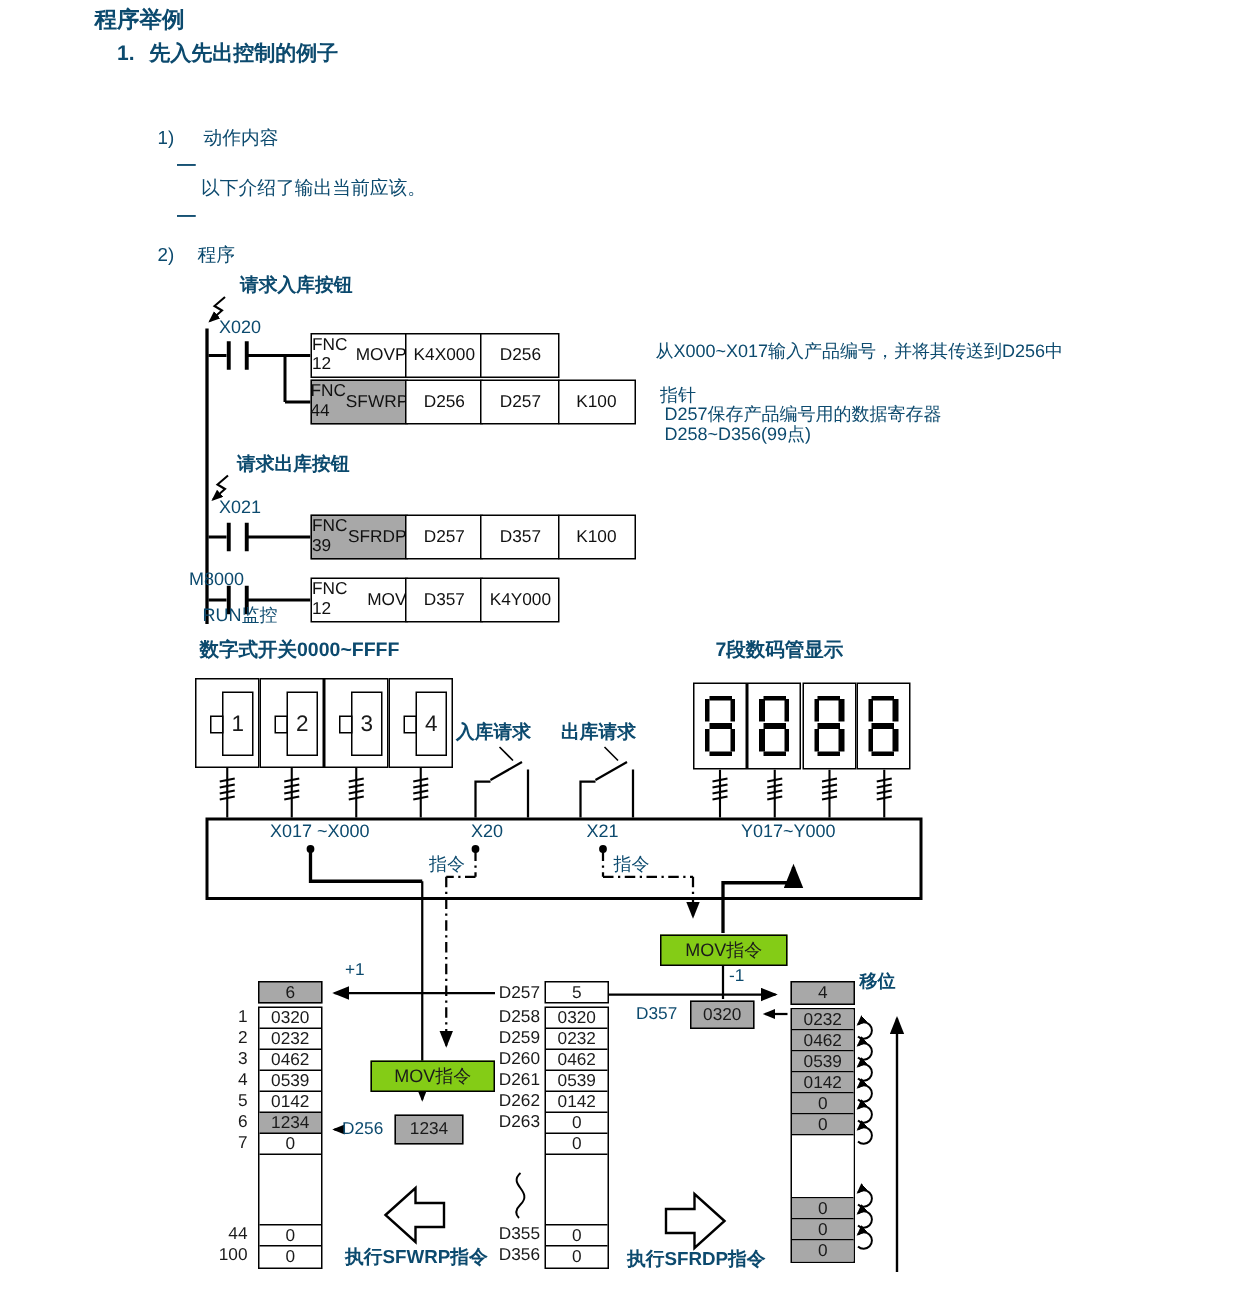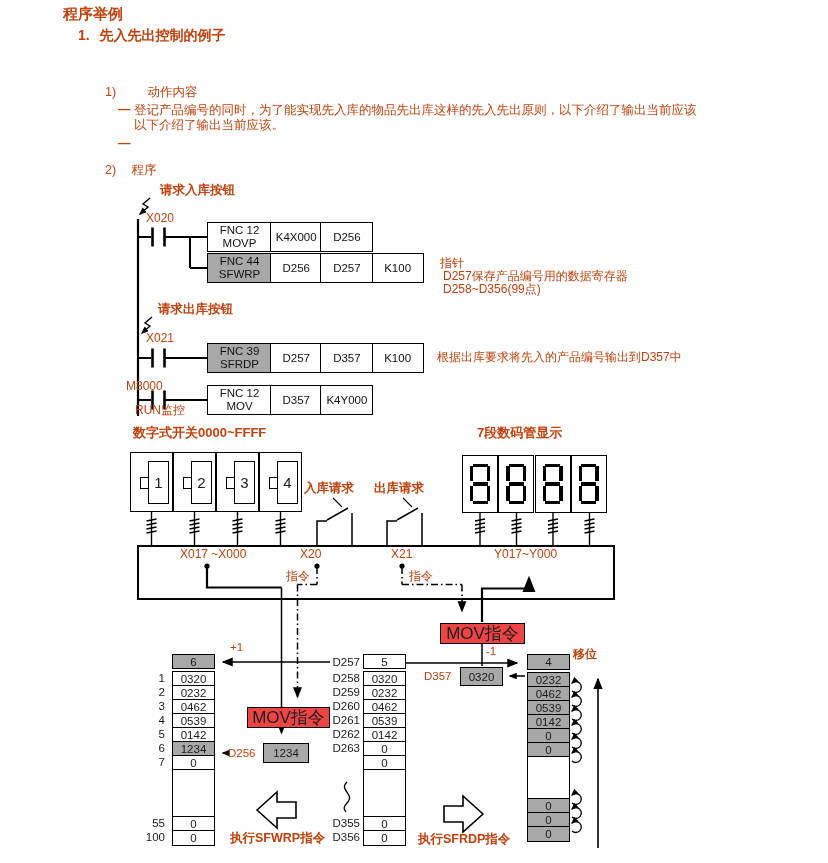--- a/index.html
+++ b/index.html
@@ -1,34 +1,34 @@
 <!DOCTYPE html>
 <html><head>
 <meta charset="utf-8">
 <style>
   html,body{margin:0;padding:0;background:#fff}
   #canvas{position:relative;width:828px;height:863px;background:#fff;overflow:hidden;
           font-family:"Liberation Sans",sans-serif;color:#1a1a1a}
-  .t{position:absolute;white-space:nowrap;color:#c2410c;font-size:12.5px;line-height:1.15}
+  .t{position:absolute;white-space:nowrap;color:#0c4a6e;font-size:12.5px;line-height:1.15}
   .b{font-weight:bold}
   .sb{font-weight:600}
   .s12{font-size:12px}.s115{font-size:11.5px}.s13{font-size:13px}.s14{font-size:14px}.s15{font-size:15px}
   svg{position:absolute;left:0;top:0}
   
   .ibox{position:absolute;display:flex;height:30px}
   .icell{box-sizing:border-box;border:1.8px solid #000;margin-left:-1.8px;display:flex;
          align-items:center;justify-content:center;font-size:11.5px;background:#fff;color:#111}
   .icell:first-child{margin-left:0}
-  .fnc{width:65px;flex-direction:column;line-height:13px}
+  .fnc{width:65px;flex-direction:row;line-height:13px}
   .w52{width:52px}.w53{width:53px}
   .grayc{background:#a8a8a8}
   
   .bus{position:absolute;left:137px;top:545px;width:478px;height:55px;border:2px solid #000;box-sizing:border-box}
-  .movbox{position:absolute;box-sizing:border-box;border:1.6px solid #000;background:#ef4444;
-          display:flex;align-items:center;justify-content:center;font-size:17px;z-index:3}
+  .movbox{position:absolute;box-sizing:border-box;border:1.6px solid #000;background:#84cc16;
+          display:flex;align-items:center;justify-content:center;font-size:12px;z-index:3}
   
   .twbox{position:absolute;top:452px;width:43px;height:60px;border:1.6px solid #000;box-sizing:border-box;background:#fff}
   .twwin{position:absolute;left:17px;top:8px;width:21px;height:43px;border:1.6px solid #000;box-sizing:border-box;
          display:flex;align-items:center;justify-content:center;font-size:15px}
   .twtab{position:absolute;left:9px;top:24px;width:9px;height:12px;border:1.6px solid #000;box-sizing:border-box}
   
   .segbox{position:absolute;top:455px;width:36px;height:58px;border:1.6px solid #000;box-sizing:border-box;background:#fff}
   .sseg{position:absolute;left:7px;top:8px;width:20px;height:40px}
   .sg{position:absolute;background:#000}
   .sgh{width:15px;height:3.4px;left:2.5px}
@@ -147,24 +147,23 @@
     </g>
   </svg>
 
   <div class="t b s15" style="left:63px;top:5px">程序举例</div>
   <div class="t b s14" style="left:78px;top:27px">
     <span>1.</span>
     <span style="margin-left:6px">先入先出控制的例子</span>
   </div>
   <div class="t" style="left:105px;top:85px">
     <span>1)</span>
-    <span style="margin-left:28px">动作内容</span>
+    <span style="margin-left:16px">动作内容</span>
   </div>
   <div class="t b" style="left:118px;top:102px">—</div>
-  <div class="t" style="left:134px;top:103px">登记产品编号的同时，为了能实现先入库的物品先出库这样的先入先出原则，以下介绍了输出当前应该</div>
   <div class="t" style="left:134px;top:118px">以下介绍了输出当前应该。</div>
   <div class="t b" style="left:118px;top:136px">—</div>
   <div class="t" style="left:105px;top:163px">
     <span>2)</span>
     <span style="margin-left:12px">程序</span>
   </div>
 
   <div class="t sb" style="left:160px;top:183px">请求入库按钮</div>
   <div class="t s12" style="left:146px;top:212px">X020</div>
   <div class="t sb" style="left:158px;top:302px">请求出库按钮</div>
@@ -200,24 +199,24 @@
   </div>
   <div class="ibox" style="left:207px;top:385px">
     <div class="icell fnc">
       <span>FNC 12</span>
       <span>MOV</span>
     </div>
     <div class="icell w52">D357</div>
     <div class="icell w53">K4Y000</div>
   </div>
 
+  <div class="t s12" style="left:437px;top:228px">从X000~X017输入产品编号，并将其传送到D256中</div>
   <div class="t s12" style="left:440px;top:257px">指针</div>
   <div class="t s12" style="left:443px;top:270px">D257保存产品编号用的数据寄存器</div>
   <div class="t s12" style="left:443px;top:283px">D258~D356(99点)</div>
-  <div class="t s12" style="left:437px;top:351px">根据出库要求将先入的产品编号输出到D357中</div>
 
   <div class="t sb s13" style="left:133px;top:426px">数字式开关0000~FFFF</div>
   <div class="t sb s13" style="left:477px;top:426px">7段数码管显示</div>
 
   <div class="twbox" style="left:130px">
     <div class="twtab"></div>
     <div class="twwin">1</div>
   </div>
   <div class="twbox" style="left:173px">
     <div class="twtab"></div>
@@ -275,21 +274,21 @@
         <div class="sg sgh" style="top:36.6px"></div>
     <div class="sg sgv" style="left:0;top:2px"></div>
         <div class="sg sgv" style="left:16.6px;top:2px"></div>
     <div class="sg sgv" style="left:0;top:22px"></div>
         <div class="sg sgv" style="left:16.6px;top:22px"></div>
   </div>
     </div>
 
   <div class="bus"></div>
   <div class="t s12" style="left:180px;top:548px">X017 ~X000</div>
-  <div class="t s12" style="left:300px;top:548px">X20</div>
+  <div class="t s12" style="left:314px;top:548px">X20</div>
   <div class="t s12" style="left:391px;top:548px">X21</div>
   <div class="t s12" style="left:494px;top:548px">Y017~Y000</div>
   <div class="t s12" style="left:286px;top:570px">指令</div>
   <div class="t s12" style="left:409px;top:570px">指令</div>
 
   <div class="movbox" style="left:247px;top:707px;width:83px;height:21px">MOV指令</div>
   <div class="movbox" style="left:440px;top:623px;width:85px;height:21px">MOV指令</div>
 
   <div class="t s115" style="left:230px;top:641px">+1</div>
   <div class="t s115" style="left:486px;top:645px">-1</div>
@@ -308,21 +307,21 @@
     <div class="trow">0</div>
     <div class="trow nb">0</div>
   </div>
   <div class="num" style="left:144px;top:672px">1</div>
   <div class="num" style="left:144px;top:686px">2</div>
   <div class="num" style="left:144px;top:700px">3</div>
   <div class="num" style="left:144px;top:714px">4</div>
   <div class="num" style="left:144px;top:728px">5</div>
   <div class="num" style="left:144px;top:742px">6</div>
   <div class="num" style="left:144px;top:756px">7</div>
-  <div class="num" style="left:144px;top:817px">55</div>
+  <div class="num" style="left:144px;top:817px">44</div>
   <div class="num" style="left:144px;top:831px">100</div>
 
   <div class="t s115" style="left:228px;top:747px">D256</div>
   <div class="gbox" style="left:263px;top:743px;width:46px;height:20px">1234</div>
 
   <div class="dlab" style="left:320px;top:656px">D257</div>
   <div class="hdrcell" style="left:363px;top:654px;width:43px;height:15px;background:#fff">5</div>
   <div class="tcol" style="left:363px;top:671px;width:43px">
     <div class="trow">0320</div>
     <div class="trow">0232</div>

